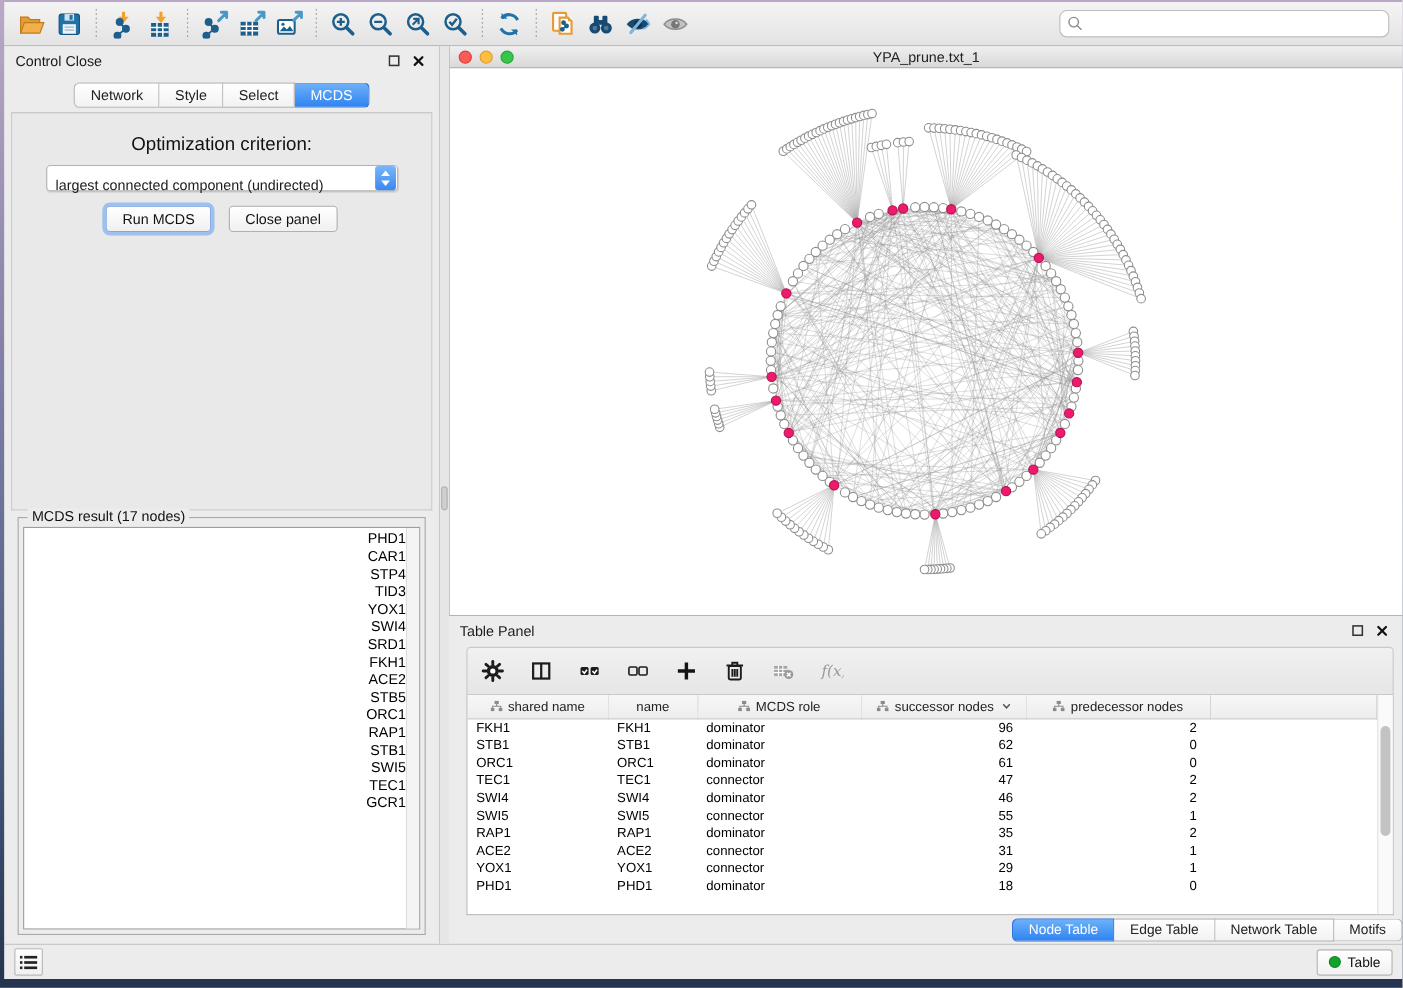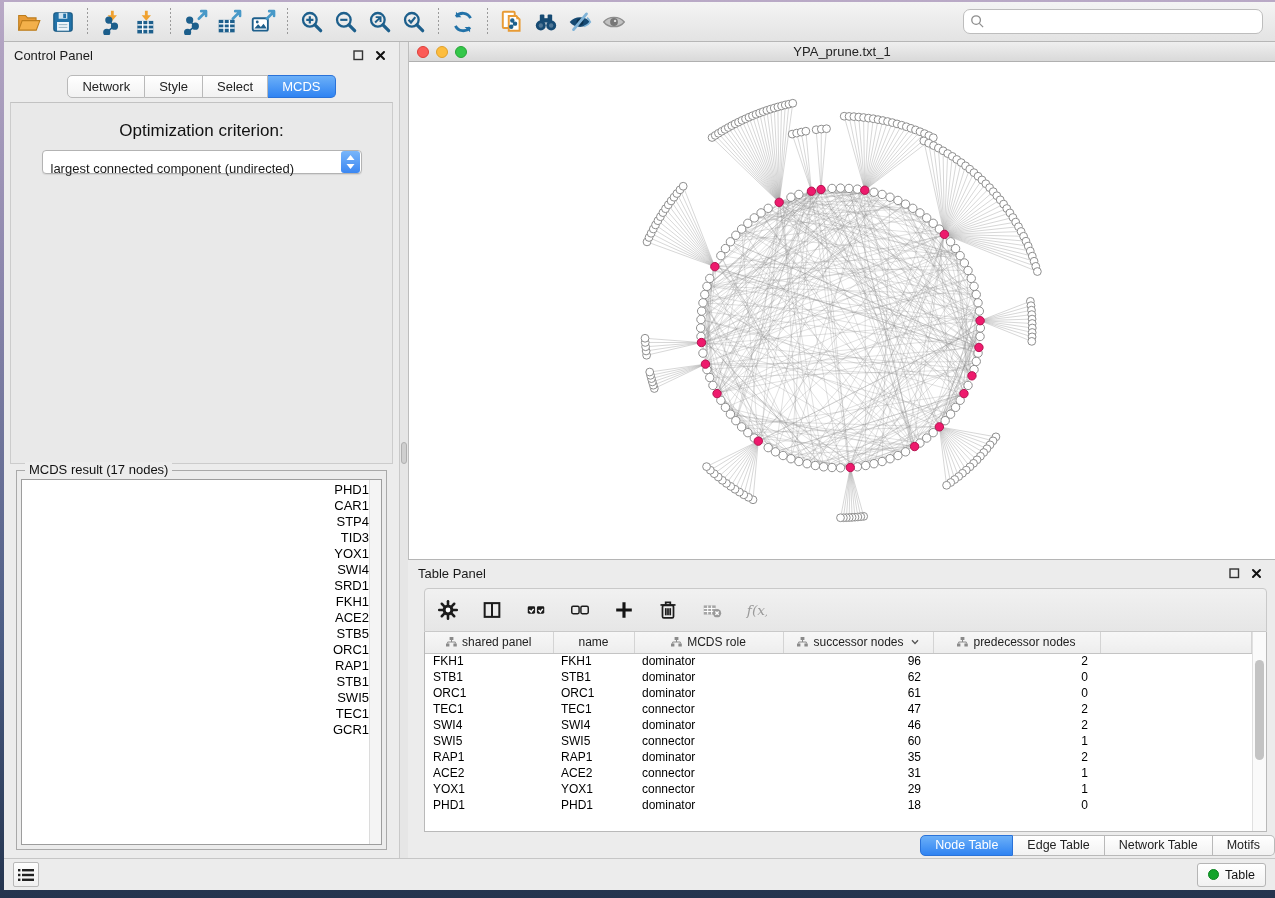--- a/index.html
+++ b/index.html
@@ -280,21 +280,21 @@
           <line x1="10" y1="10" x2="14" y2="14" stroke="#8d8d8d" stroke-width="1.4"></line>
         </svg>
       <input type="text" placeholder="" style="">
     </div>
   </div>
 
   <div class="main">
 
     <div class="control-panel">
       <div class="panel-header">
-        <span class="panel-title">Control Panel</span>
+        <span class="panel-title">Control Close</span>
         <span class="ph-spacer"></span>
         <span class="ph-icon">
             <svg viewBox="0 0 11 11">
               <rect x="1" y="1" width="8.5" height="8.5" fill="none" stroke="#333" stroke-width="1.4"></rect>
             </svg>
           </span>
         <span class="ph-icon">
             <svg viewBox="0 0 11 11">
               <path d="M2 2l7 7M9 2l-7 7" stroke="#111" stroke-width="2" stroke-linecap="round"></path>
             </svg>
@@ -315,20 +315,24 @@
         <div class="select-box">
           <span class="sel-text">largest connected component (undirected)</span>
           <span class="stepper">
             <svg viewBox="0 0 9 6">
                 <path d="M4.5 0L8.5 5H0.5z" fill="#fff"></path>
               </svg>
             <svg viewBox="0 0 9 6">
                 <path d="M4.5 6L0.5 1h8z" fill="#fff"></path>
               </svg>
           </span>
+        </div>
+        <div class="btn-row">
+          <button class="mac-btn focused">Run MCDS</button>
+          <button class="mac-btn">Close panel</button>
         </div>
       </div>
 
       <div class="mcds-group">
         <span class="mcds-legend">MCDS result (17 nodes)</span>
         <div class="mcds-listwrap">
           <div class="mcds-list" id="mcds-list">
               <div class="mcds-item">PHD1</div>
               <div class="mcds-item">CAR1</div>
               <div class="mcds-item">STP4</div>
@@ -1252,21 +1256,21 @@
                     <th>
                       <span class="th-inner">
                         <svg class="tree" viewBox="0 0 11 10">
                           <g fill="#8a8a8a">
                             <rect x="3.6" y="0" width="3.8" height="3"></rect>
                             <rect x="0" y="6.5" width="3.4" height="3"></rect>
                             <rect x="7.4" y="6.5" width="3.4" height="3"></rect>
                           </g>
                           <path d="M5.5 3v2M1.7 6.5V5h7.6v1.5" fill="none" stroke="#8a8a8a"></path>
                         </svg>
-                        <span>shared panel</span>
+                        <span>shared name</span>
                       </span>
                     </th>
                     <th>
                       <span class="th-inner">
                         <span>name</span>
                       </span>
                     </th>
                     <th>
                       <span class="th-inner">
                         <svg class="tree" viewBox="0 0 11 10">
@@ -1348,21 +1352,21 @@
                     <td class="">SWI4</td>
                     <td class="">dominator</td>
                     <td class="num">46</td>
                     <td class="num">2</td>
                     <td></td>
                   </tr>
                   <tr>
                     <td class="">SWI5</td>
                     <td class="">SWI5</td>
                     <td class="">connector</td>
-                    <td class="num">60</td>
+                    <td class="num">55</td>
                     <td class="num">1</td>
                     <td></td>
                   </tr>
                   <tr>
                     <td class="">RAP1</td>
                     <td class="">RAP1</td>
                     <td class="">dominator</td>
                     <td class="num">35</td>
                     <td class="num">2</td>
                     <td></td>

